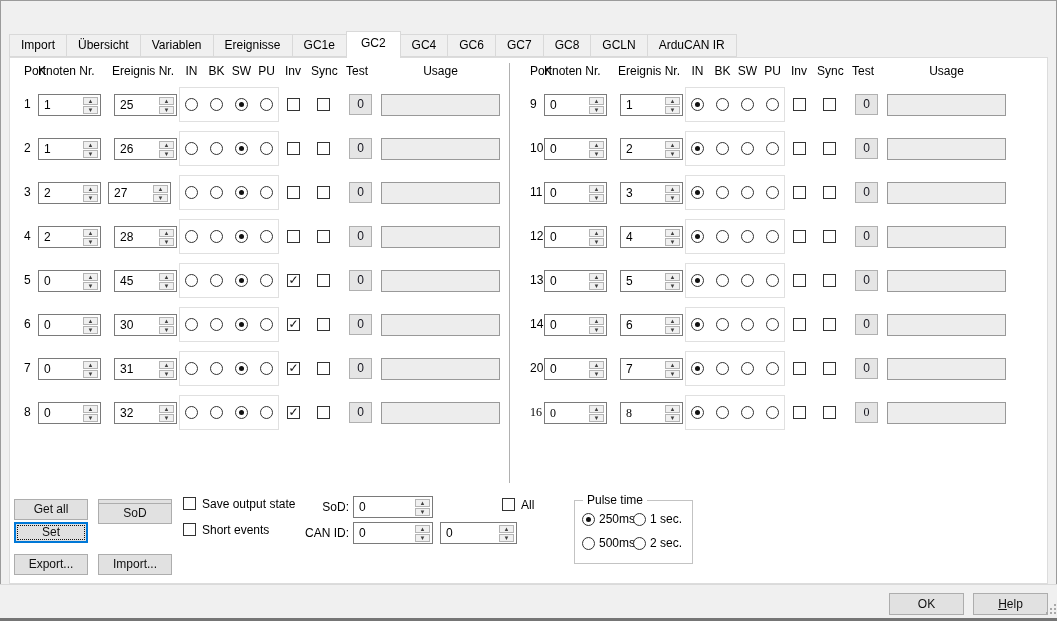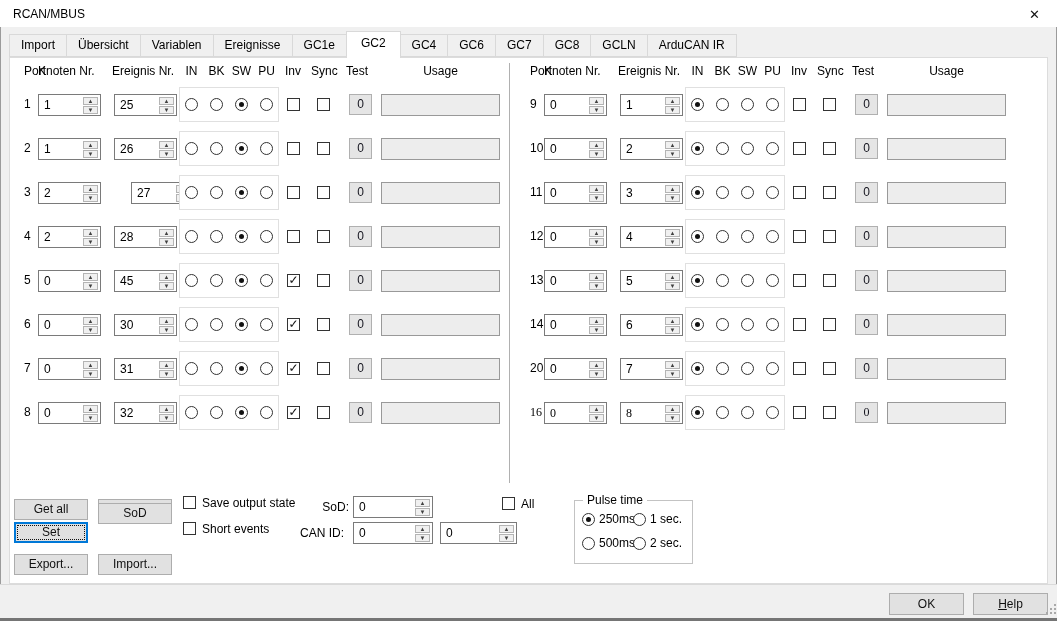--- a/index.html
+++ b/index.html
@@ -25,43 +25,39 @@
   .sbtns{position:absolute;right:2px;top:2px;bottom:2px;width:15px;display:flex;flex-direction:column;gap:1px;}
   .sb{flex:1;background:#f0f0f0;border:1px solid #b4b4b4;box-sizing:border-box;display:flex;align-items:center;justify-content:center;font-size:6px;line-height:6px;color:#404040;}
   .rgroup{position:absolute;left:168px;top:0;width:100px;height:35px;border:1px solid #e0e0e0;background:#fff;box-sizing:border-box;}
   .radio{position:absolute;top:10px;width:13px;height:13px;border:1px solid #333;border-radius:50%;background:#fff;box-sizing:border-box;}
   .radio .dot{position:absolute;left:3px;top:3px;width:5px;height:5px;border-radius:50%;background:#111;}
   .cbox{position:absolute;top:11px;width:13px;height:13px;background:#fff;border:1px solid #333;box-sizing:border-box;font-size:12px;line-height:11px;text-align:center;color:#111;}
   .testbtn{position:absolute;left:338px;top:7px;width:23px;height:21px;background:#e5e5e5;border:1px solid #b0b0b0;box-sizing:border-box;text-align:center;line-height:19px;color:#14141e;}
   .usage{position:absolute;left:370px;top:7px;width:119px;height:22px;background:#ededed;border:1px solid #999;box-sizing:border-box;}
   .wbtn{position:absolute;width:74px;height:21px;background:#e1e1e1;border:1px solid #adadad;box-sizing:border-box;text-align:center;line-height:19px;padding:0;font-family:"Liberation Sans",sans-serif;font-size:12px;color:#111;}
   .wbtn.focused{border:1px solid #0078d7;box-shadow:inset 0 0 0 1px #0078d7;outline:1px dotted #111;outline-offset:-4px;}
-  .chkrow{position:absolute;display:flex;gap:6px;height:15px;white-space:nowrap;}
+  .chkrow{position:absolute;display:flex;align-items:center;gap:6px;height:15px;white-space:nowrap;}
   .cbox2{width:13px;height:13px;background:#fff;border:1px solid #333;box-sizing:border-box;flex:none;font-size:12px;line-height:11px;text-align:center;color:#111;}
   .flabel{position:absolute;white-space:nowrap;}
   .wspin{position:absolute;background:#fff;border:1px solid #7a7a7a;box-sizing:border-box;height:22px;}
   .fieldset{position:absolute;left:564px;top:442px;width:119px;height:64px;border:1px solid #c3c3c3;box-sizing:border-box;}
   .legend{position:absolute;left:8px;top:-8px;background:#fff;padding:0 4px;}
   .pgrid{position:absolute;left:7px;top:11px;display:grid;grid-template-columns:49px auto;grid-row-gap:10px;grid-column-gap:2px;}
   .popt{display:flex;align-items:center;gap:4px;white-space:nowrap;}
   .popt .radio{position:relative;top:0;left:0;flex:none;}
   .btmbar{position:absolute;left:0;top:584px;width:1057px;height:34px;background:#f0f0f0;border-top:1px solid #dadada;box-sizing:border-box;}
   .bedge{position:absolute;left:0;top:618px;width:1057px;height:3px;background:#757575;}
   .okhelp{top:593px;width:75px;height:22px;line-height:20px;}
   .grip{position:absolute;left:1046px;top:612px;width:2px;height:2px;background:#a9a9a9;
     box-shadow:4px 0 #a9a9a9,8px 0 #a9a9a9,4px -4px #a9a9a9,8px -4px #a9a9a9,8px -8px #a9a9a9;}
 </style>
 </head>
 <body>
 
 <div class="window">
-  <div class="titlebar">
-    <span class="title">RCAN/MBUS</span>
-    <span class="closebtn">✕</span>
-  </div>
 
   <div class="tabbar">
       <div class="tab">Import</div>
       <div class="tab">Übersicht</div>
       <div class="tab">Variablen</div>
       <div class="tab">Ereignisse</div>
       <div class="tab">GC1e</div>
       <div class="tab active">GC2</div>
       <div class="tab">GC4</div>
       <div class="tab">GC6</div>
@@ -144,21 +140,21 @@
         </div>
         <div class="prow" style="top: 117px;">
           <span class="port-num">3</span>
           <span class="spin" style="left: 27px;">
             <span class="sval">2</span>
             <span class="sbtns">
               <span class="sb">▲</span>
               <span class="sb">▼</span>
             </span>
           </span>
-          <span class="spin" style="left: 120px; padding-left: 25px;">
+          <span class="spin" style="left: 97px; padding-left: 25px;">
             <span class="sval">27</span>
             <span class="sbtns">
               <span class="sb">▲</span>
               <span class="sb">▼</span>
             </span>
           </span>
           <div class="rgroup">
             <span class="radio" style="left: 5px;"></span>
             <span class="radio" style="left: 30px;"></span>
             <span class="radio" style="left: 55px;">
@@ -582,21 +578,21 @@
 
     <span class="flabel" style="left:300px;top:442px;width:39px;text-align:right">SoD:</span>
     <span class="wspin" style="left:343px;top:438px;width:80px">
       <span class="sval">0</span>
       <span class="sbtns">
           <span class="sb">▲</span>
           <span class="sb">▼</span>
         </span>
     </span>
 
-    <span class="flabel" style="left:290px;top:468px;width:49px;">CAN ID:</span>
+    <span class="flabel" style="left:290px;top:468px;width:49px;text-align:right">CAN ID:</span>
     <span class="wspin" style="left:343px;top:464px;width:80px">
       <span class="sval">0</span>
       <span class="sbtns">
           <span class="sb">▲</span>
           <span class="sb">▼</span>
         </span>
     </span>
     <span class="wspin" style="left:430px;top:464px;width:77px">
       <span class="sval">0</span>
       <span class="sbtns">

